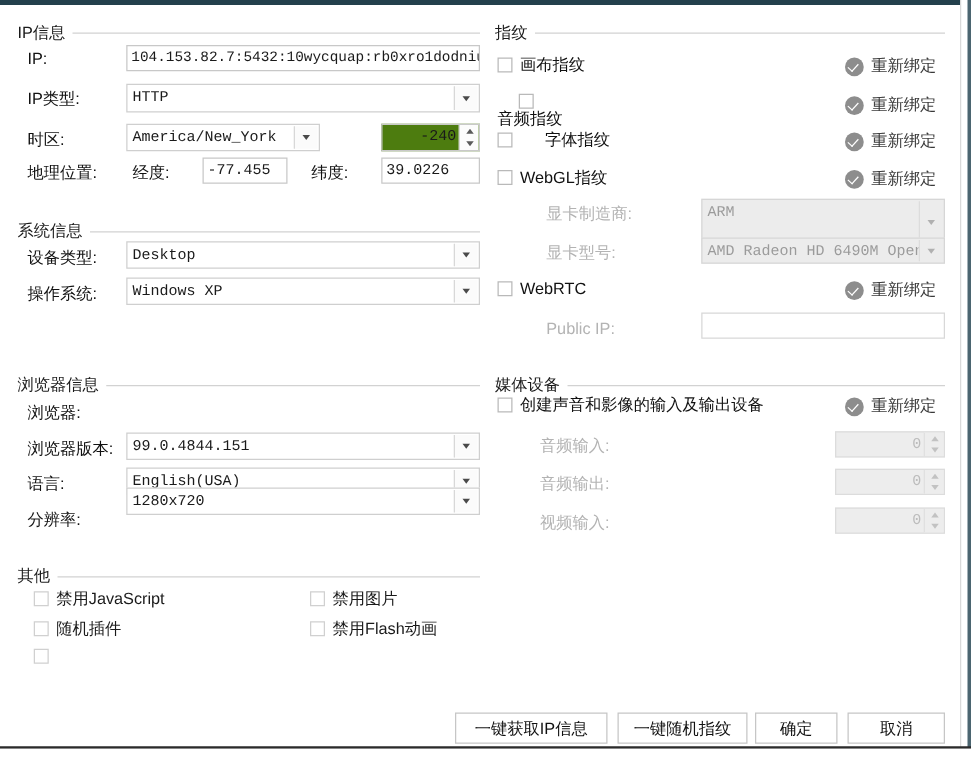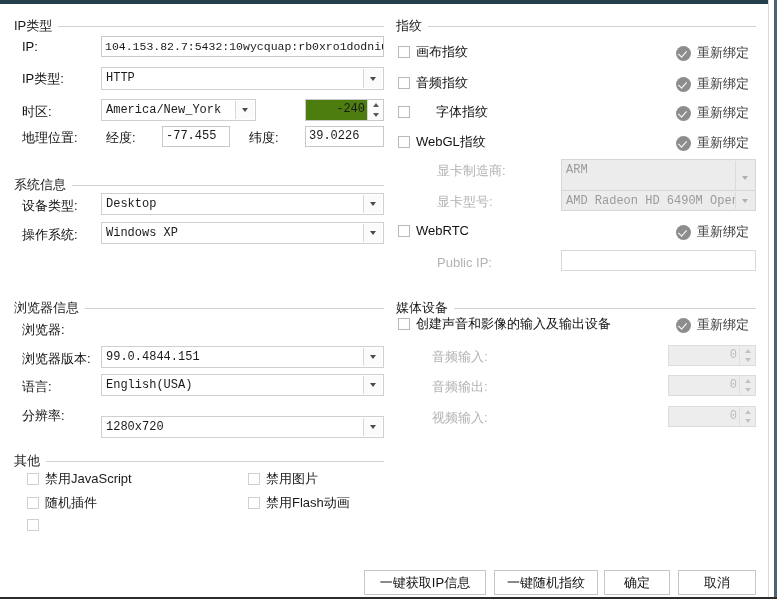--- a/index.html
+++ b/index.html
@@ -221,21 +221,21 @@
 </style>
 </head>
 <body>
 
 <div id="app">
 
   <div class="top-strip"></div>
 
   <div class="group" style="left:14px; top:26px; width:370px; height:0;">
     <div class="group-line" style="left:0; width:370px;"></div>
-    <div class="group-title">IP类型</div>
+    <div class="group-title">IP信息</div>
   </div>
 
   <div class="lbl" style="left:22px; top:39px;">IP:</div>
   <div class="tbox mono-sm" style="left:101px; top:36px; width:283px; height:21px;">104.153.82.7:5432:10wycquap:rb0xro1dodniu7rlee</div>
 
   <div class="lbl" style="left:22px; top:71px;">IP类型:</div>
   <div class="combo" style="left:101px; top:67px; width:283px; height:23px;">
     <span>HTTP</span>
     <span class="arrow-btn"></span>
   </div>
@@ -289,21 +289,21 @@
     <span class="arrow-btn"></span>
   </div>
 
   <div class="lbl" style="left:22px; top:379px;">语言:</div>
   <div class="combo" style="left:101px; top:374px; width:283px; height:22px;">
     <span>English(USA)</span>
     <span class="arrow-btn"></span>
   </div>
 
   <div class="lbl" style="left:22px; top:408px;">分辨率:</div>
-  <div class="combo" style="left:101px; top:416px; width:283px; height:22px;">
+  <div class="combo" style="left:101px; top:390px; width:283px; height:22px;">
     <span>1280x720</span>
     <span class="arrow-btn"></span>
   </div>
 
   <div class="group" style="left:14px; top:461px; width:370px; height:0;">
     <div class="group-line" style="left:0; width:370px;"></div>
     <div class="group-title">其他</div>
   </div>
 
   <div class="chk light" style="left:27px; top:471px;">
@@ -333,21 +333,21 @@
 
   <div class="chk" style="left:398px; top:44px;">
     <span class="box"></span>
     <span class="txt">画布指纹</span>
   </div>
   <div class="rebind" style="left:676px; top:44px;">
     <span class="circ"></span>
     <span class="txt">重新绑定</span>
   </div>
 
-  <div class="chk" style="left:398px; top:75px;">
+  <div class="chk" style="left:398px; top:75px;flex-direction:column;">
     <span class="box"></span>
     <span class="txt">音频指纹</span>
   </div>
   <div class="rebind" style="left:676px; top:75px;">
     <span class="circ"></span>
     <span class="txt">重新绑定</span>
   </div>
 
   <div class="chk" style="left:398px; top:104px;gap:20px;">
     <span class="box"></span>

